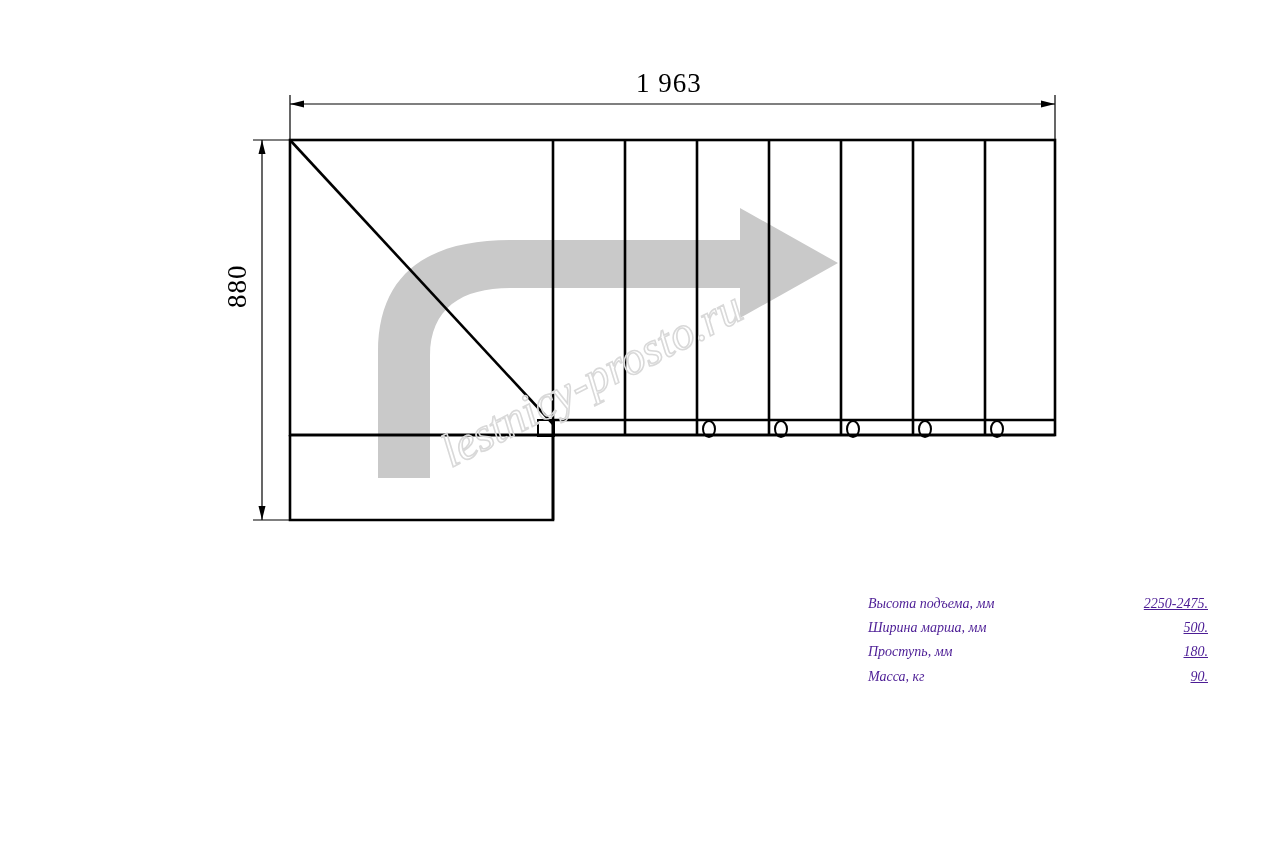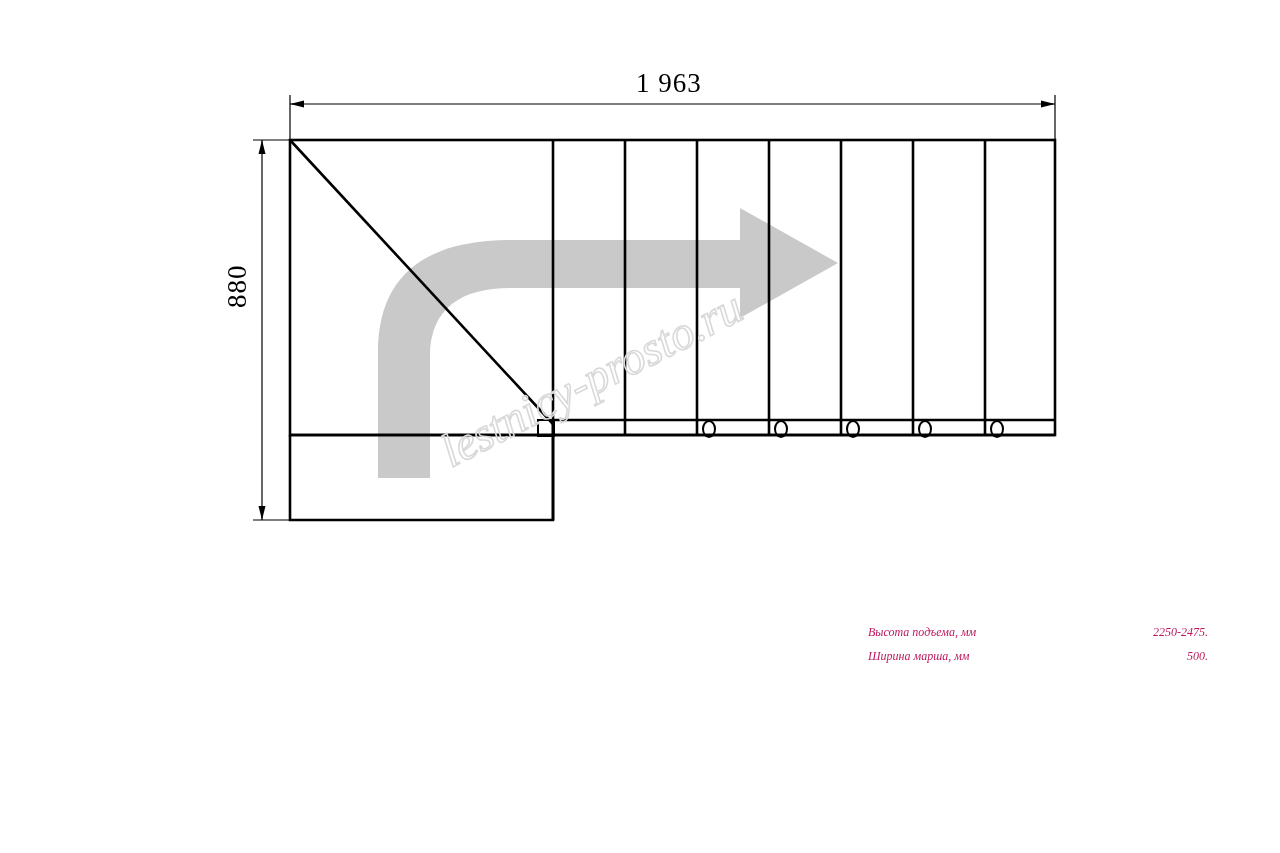--- a/index.html
+++ b/index.html
@@ -50,40 +50,41 @@
     position: absolute;
     left: 441px;
     top: 283px;
     width: 420px;
     height: 280px;
     pointer-events: none;
   }
   #spec-table {
     position: absolute;
     left: 868px;
-    top: 620px;
+    top: 592px;
     width: 340px;
     font-family: "Liberation Serif", serif;
     font-style: italic;
-    font-size: 12px;
+    font-size: 14px;
     line-height: 24.2px;
-    color: #be185d;
+    color: #4c1d95;
   }
   #spec-table .row {
     display: flex;
     justify-content: space-between;
     align-items: baseline;
     white-space: nowrap;
   }
   #spec-table .row .k {
     text-align: left;
   }
   #spec-table .row .v {
     text-align: center;
     padding-left: 14px;
+    text-decoration: underline;
   }
 </style>
 </head>
 <body>
 
 <div id="stage">
 
   <svg class="drawing" viewBox="0 0 1280 853">
 
     <g>
@@ -166,15 +167,23 @@
 
   <div id="spec-table">
     <div class="row">
       <span class="k">Высота подъема, мм</span>
       <span class="v">2250-2475.</span>
     </div>
     <div class="row">
       <span class="k">Ширина марша, мм</span>
       <span class="v">500.</span>
     </div>
+    <div class="row">
+      <span class="k">Проступь, мм</span>
+      <span class="v">180.</span>
+    </div>
+    <div class="row">
+      <span class="k">Масса, кг</span>
+      <span class="v">90.</span>
+    </div>
   </div>
 
 </div>
 
 </body></html>

